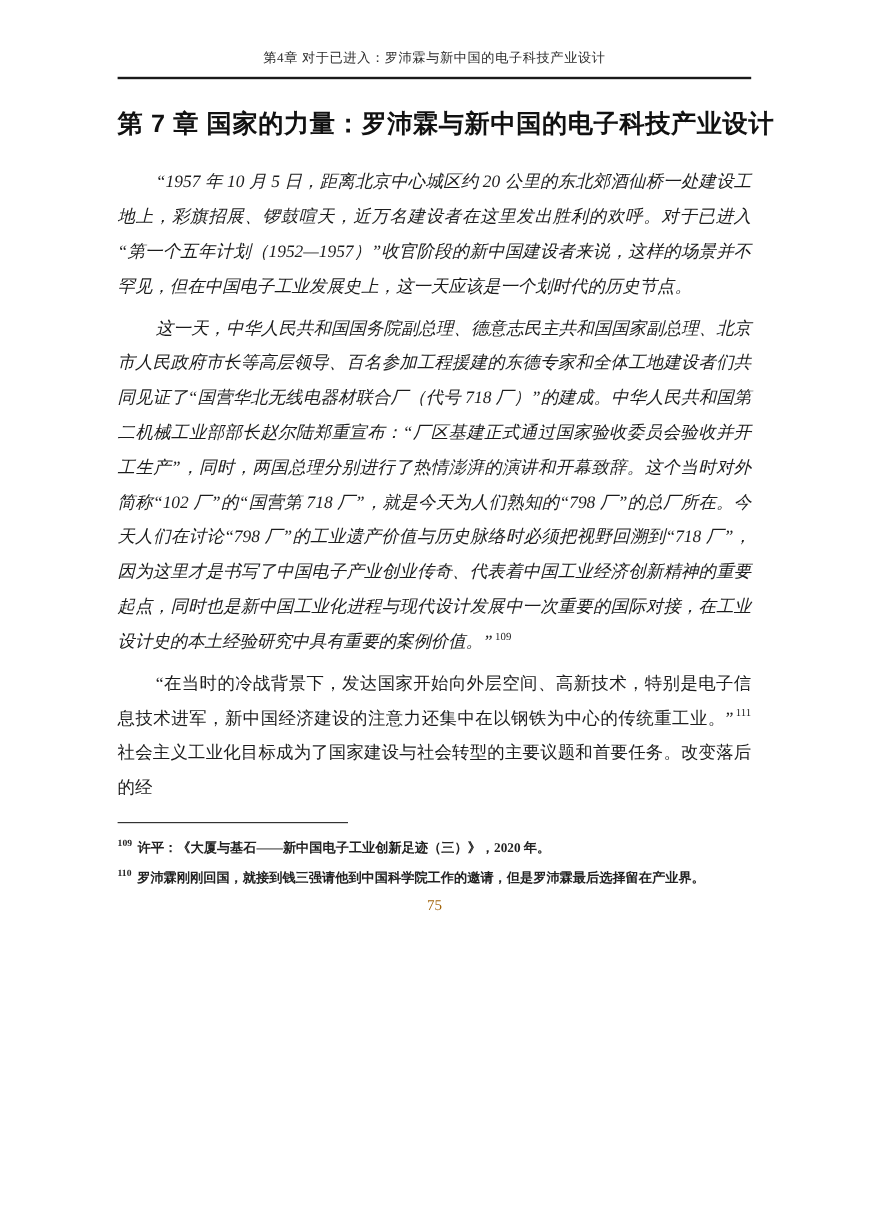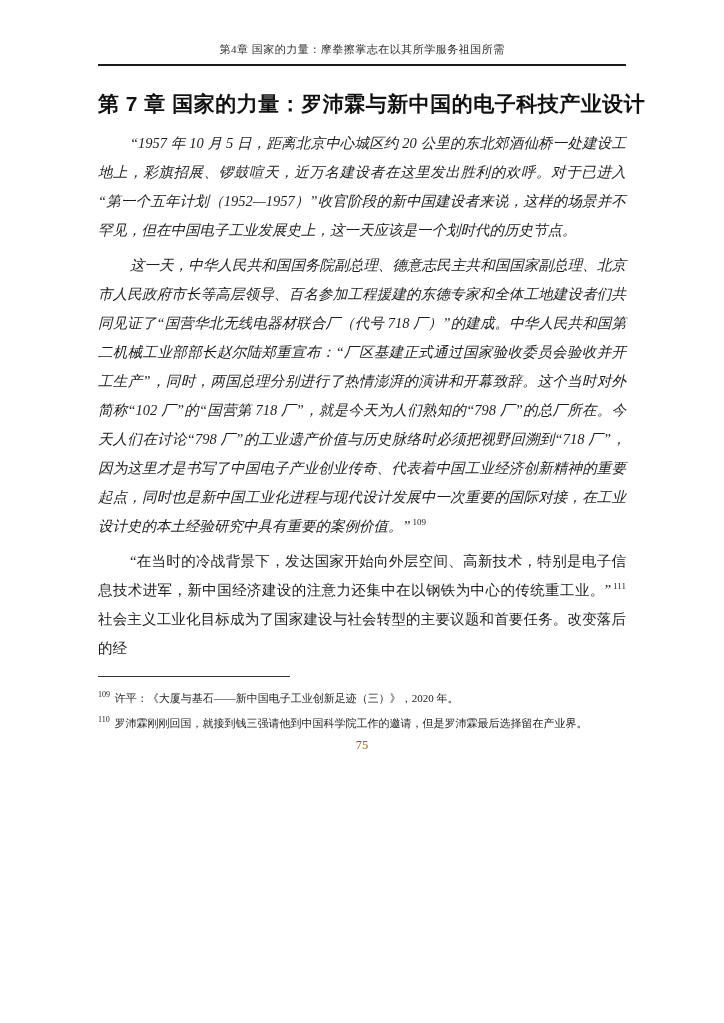--- a/index.html
+++ b/index.html
@@ -35,21 +35,21 @@
     margin: 24px 0 0 0;
     font-family: "Liberation Sans", "DejaVu Sans", sans-serif;
     font-weight: 700;
     font-size: 21px;
     line-height: 27px;
     letter-spacing: 0.5px;
     color: #111111;
     white-space: nowrap;
   }
   .body-text {
-    margin-top: 12px;
+    margin-top: 21px;
   }
   .para {
     margin: 0 0 6px 0;
     font-size: 14.5px;
     line-height: 29px;
     text-align: justify;
     text-indent: 2.2em;
     color: #1c1c1c;
   }
   .para.kaiti {
@@ -69,40 +69,41 @@
     border: none;
     border-top: 1px solid #333333;
     width: 192px;
     margin: 13px 0 9px 0;
   }
   .footnote {
     font-size: 11px;
     line-height: 25px;
     text-align: justify;
     color: #222222;
+    font-weight: bold;
   }
   sup.fnnum {
     font-size: 8px;
     line-height: 0;
     vertical-align: super;
     padding-right: 2px;
   }
   .page-number {
     text-align: center;
     font-size: 12.5px;
     margin-top: 2px;
     color: #a16207;
   }
 </style>
 </head>
 <body>
 
 <div class="page">
 
-  <div class="running-header">第4章 国家的力量：摩拳擦掌志在以其所学服务祖国所需</div>
+  <div class="running-header">第4章 对于已进入：罗沛霖与新中国的电子科技产业设计</div>
 
   <div class="header-rule"></div>
 
   <h1 class="chapter-title">第 7 章 国家的力量：罗沛霖与新中国的电子科技产业设计</h1>
 
   <div class="body-text" id="paragraphs">
       <p class="para kaiti">“1957 年 10 月 5 日，距离北京中心城区约 20 公里的东北郊酒仙桥一处建设工地上，彩旗招展、锣鼓喧天，近万名建设者在这里发出胜利的欢呼。对于已进入“第一个五年计划（1952—1957）”收官阶段的新中国建设者来说，这样的场景并不罕见，但在中国电子工业发展史上，这一天应该是一个划时代的历史节点。</p>
       <p class="para kaiti">这一天，中华人民共和国国务院副总理、德意志民主共和国国家副总理、北京市人民政府市长等高层领导、百名参加工程援建的东德专家和全体工地建设者们共同见证了“国营华北无线电器材联合厂（代号 718 厂）”的建成。中华人民共和国第二机械工业部部长赵尔陆郑重宣布：“厂区基建正式通过国家验收委员会验收并开工生产”，同时，两国总理分别进行了热情澎湃的演讲和开幕致辞。这个当时对外简称“102 厂”的“国营第 718 厂”，就是今天为人们熟知的“798 厂”的总厂所在。今天人们在讨论“798 厂”的工业遗产价值与历史脉络时必须把视野回溯到“718 厂”，因为这里才是书写了中国电子产业创业传奇、代表着中国工业经济创新精神的重要起点，同时也是新中国工业化进程与现代设计发展中一次重要的国际对接，在工业设计史的本土经验研究中具有重要的案例价值。”<sup class="fnref">109</sup></p>
       <p class="para song">“在当时的冷战背景下，发达国家开始向外层空间、高新技术，特别是电子信息技术进军，新中国经济建设的注意力还集中在以钢铁为中心的传统重工业。”<sup class="fnref">111</sup>社会主义工业化目标成为了国家建设与社会转型的主要议题和首要任务。改变落后的经</p>
     </div>

